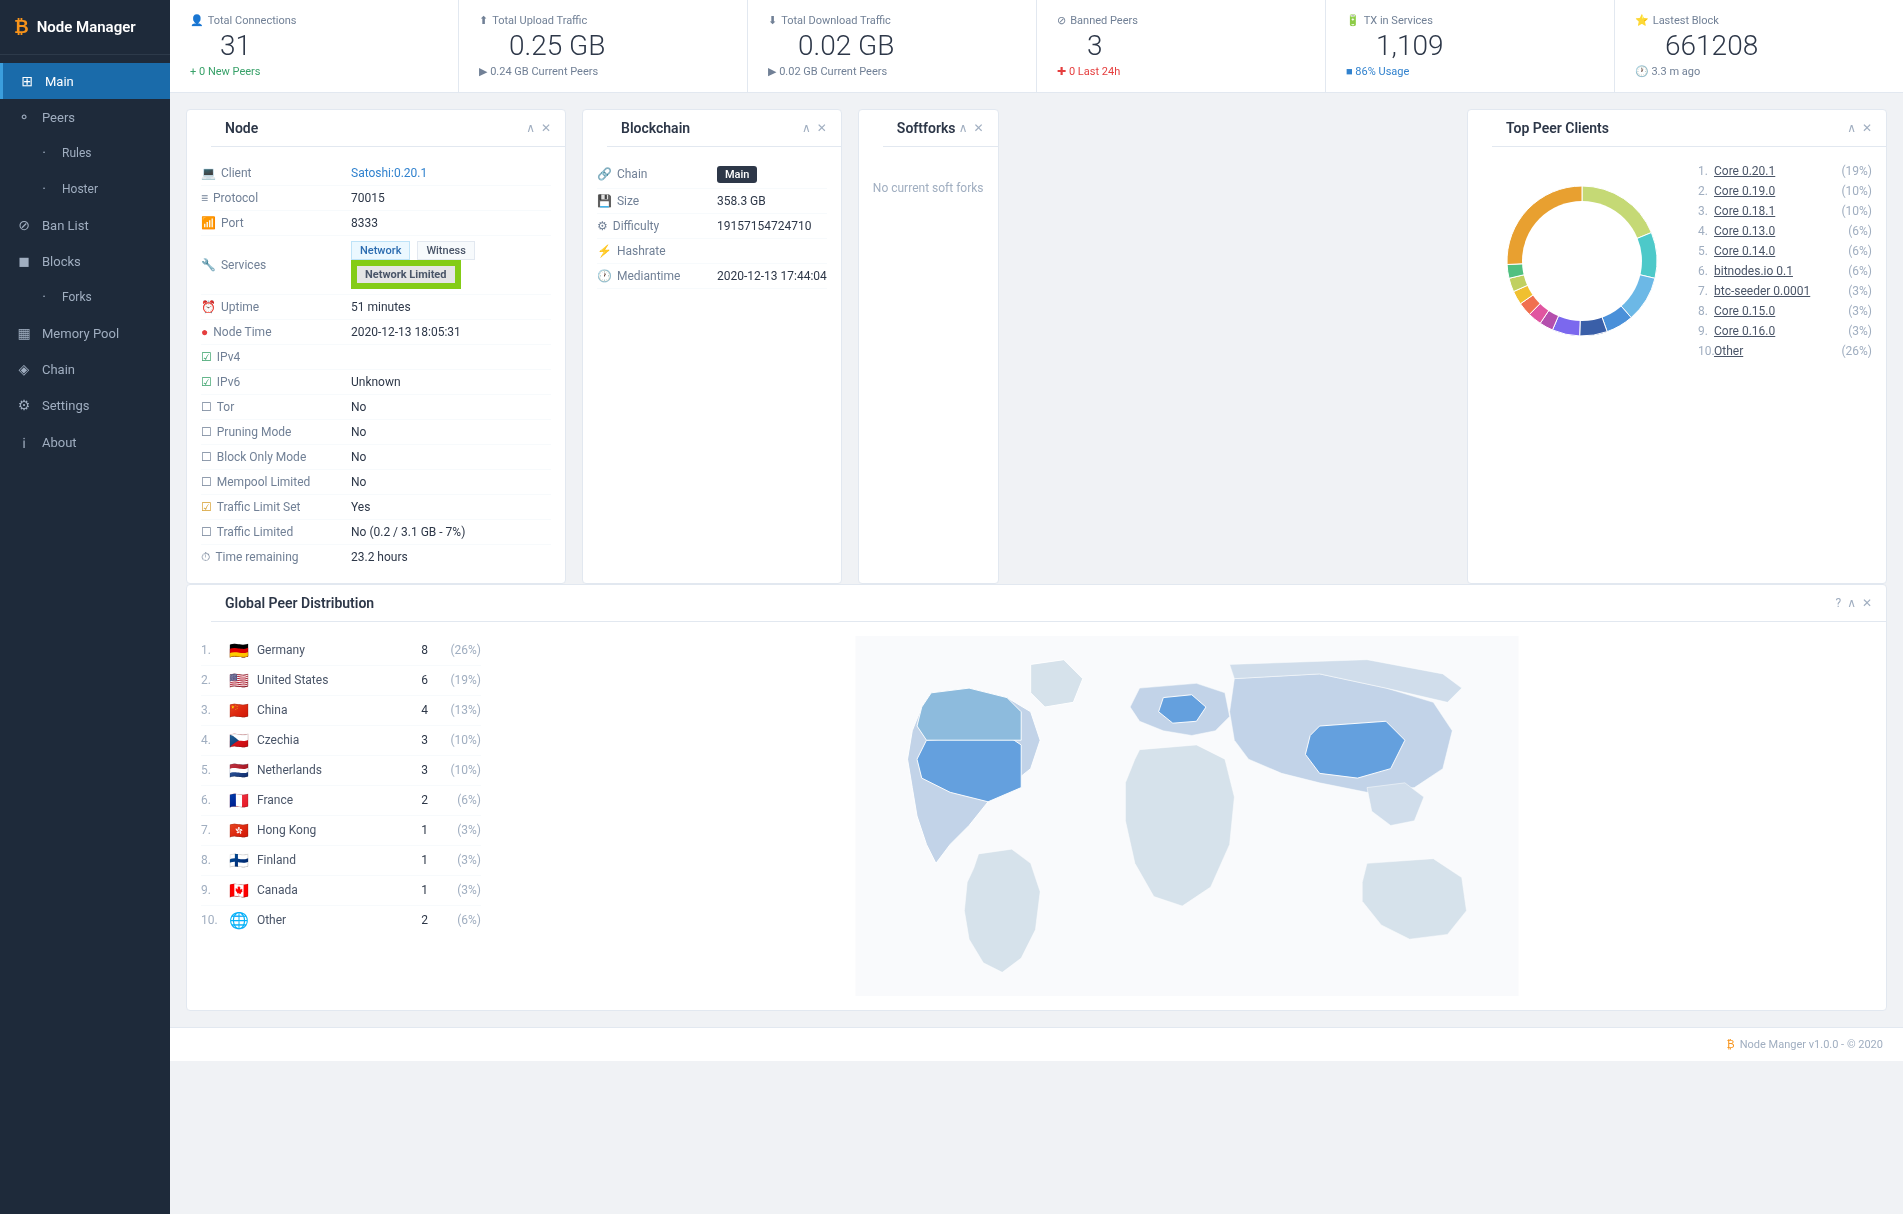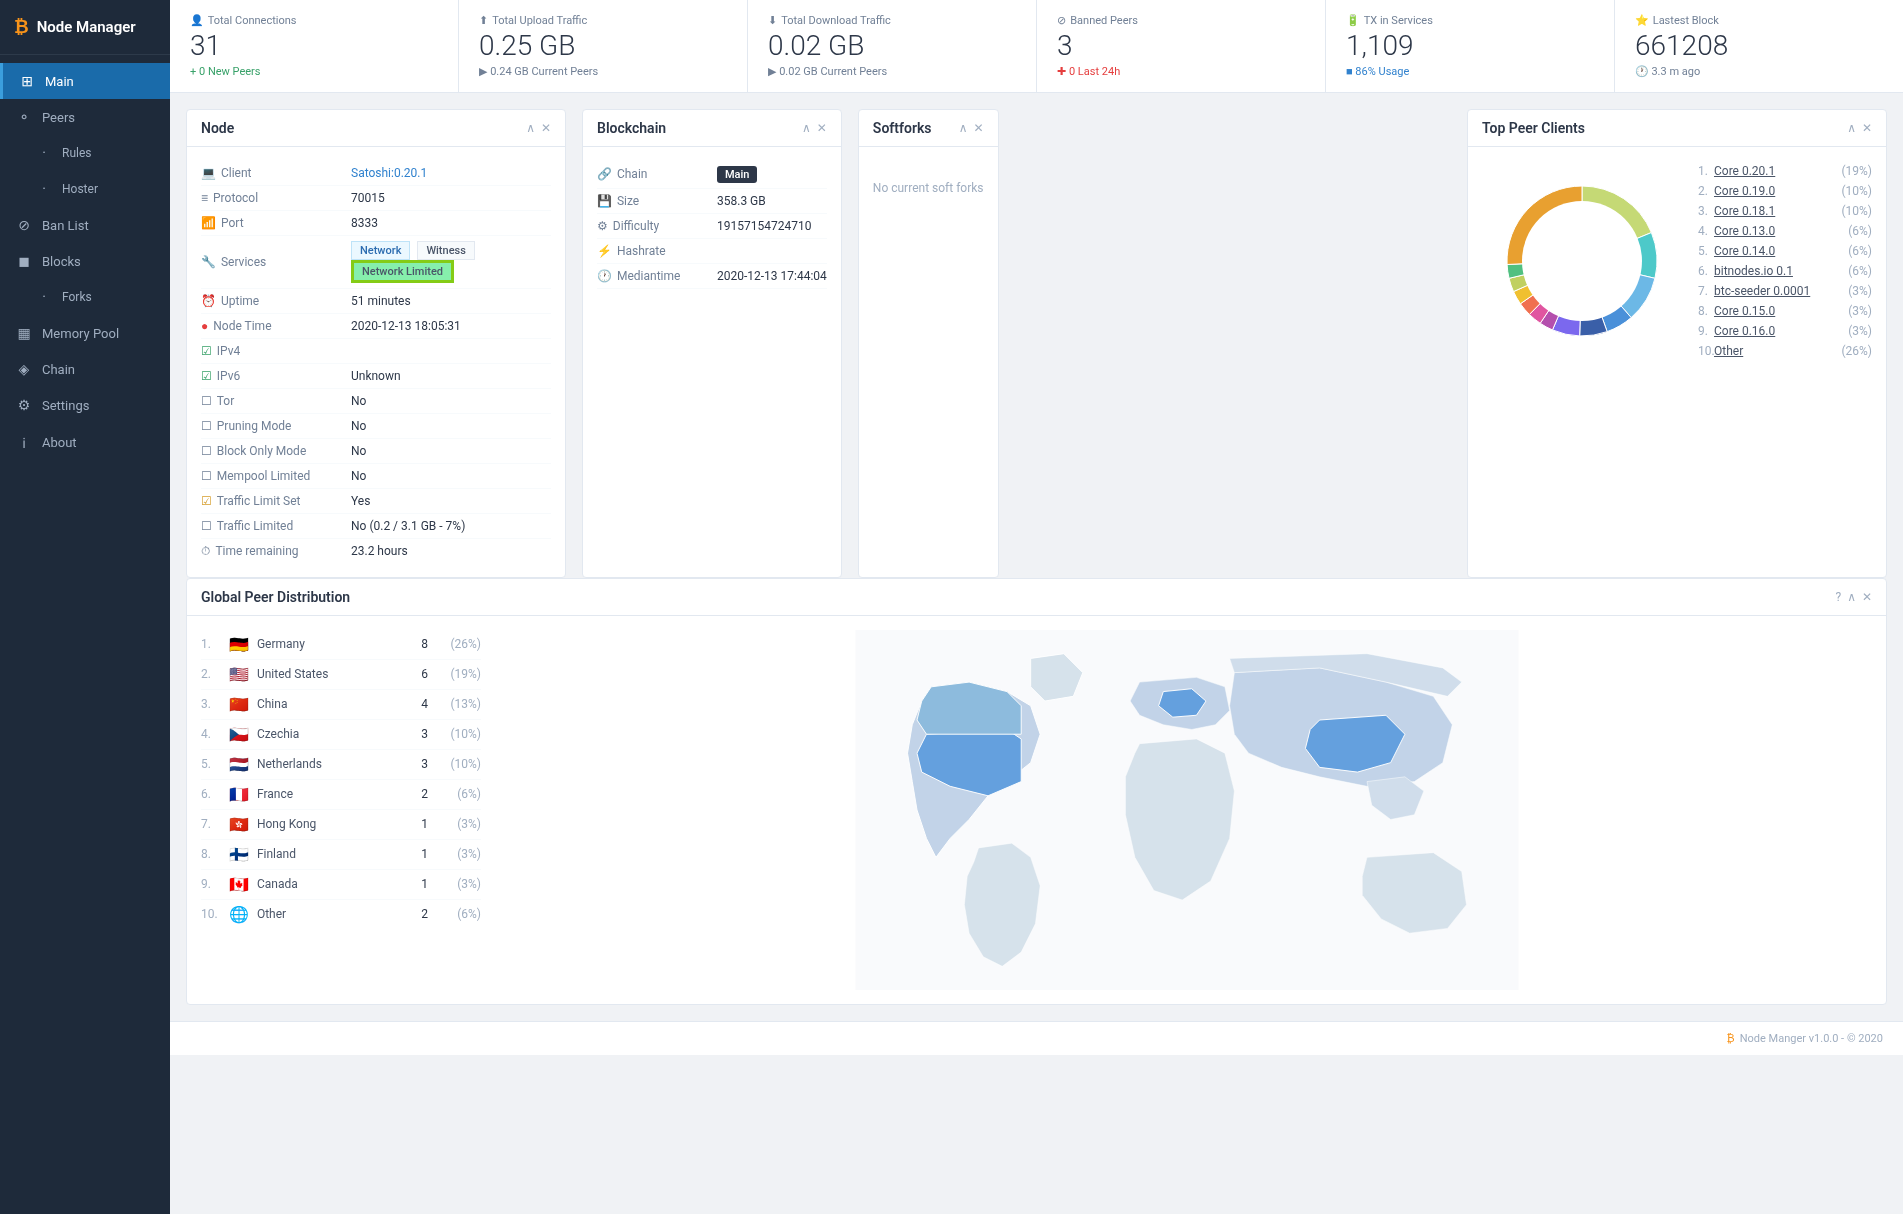--- a/index.html
+++ b/index.html
@@ -16,42 +16,42 @@
     .nav-icon { font-size: 14px; width: 16px; text-align: center; }
 
     
     .main-content { flex: 1; overflow: auto; }
 
     
     .stats-bar { background: #fff; display: flex; border-bottom: 1px solid #e2e8f0; }
     .stat-card { flex: 1; padding: 14px 20px; border-right: 1px solid #e2e8f0; }
     .stat-card:last-child { border-right: none; }
     .stat-label { font-size: 11px; color: #718096; display: flex; align-items: center; gap: 4px; margin-bottom: 4px; }
-    .stat-value { font-size: 28px; font-weight: 300; color: #2d3748; line-height: 1.1; }
+    .stat-value { font-size: 28px; font-weight: 300; color: #2d3748; line-height: 1.1; margin-left: 30px; }
     .stat-sub { font-size: 11px; color: #718096; margin-top: 3px; display: flex; align-items: center; gap: 3px; }
     .stat-sub.green { color: #38a169; }
     .stat-sub.red { color: #e53e3e; }
     .stat-sub.blue { color: #3182ce; }
 
     
     .card { background: #fff; border-radius: 4px; border: 1px solid #e2e8f0; }
-    .card-header { display: flex; align-items: center; justify-content: space-between; padding: 10px 14px; border-bottom: 1px solid #e2e8f0; }
+    .card-header { display: flex; align-items: center; justify-content: space-between; padding: 10px 14px; border-bottom: 1px solid #e2e8f0; margin-left: 24px; }
     .card-title { font-size: 14px; font-weight: 600; color: #2d3748; }
     .card-controls { display: flex; gap: 6px; color: #a0aec0; font-size: 12px; }
     .card-controls span { cursor: pointer; }
     .card-body { padding: 14px; }
     .info-row { display: flex; align-items: center; padding: 5px 0; border-bottom: 1px solid #f7fafc; }
     .info-row:last-child { border-bottom: none; }
     .info-label { width: 150px; color: #718096; font-size: 12px; display: flex; align-items: center; gap: 5px; }
     .info-value { flex: 1; color: #2d3748; font-size: 12px; }
     .tag { display: inline-block; padding: 2px 8px; border-radius: 0; font-size: 11px; font-weight: 500; margin-right: 4px; }
     .tag-blue { background: #ebf8ff; color: #2b6cb0; border: 1px solid #bee3f8; }
     .tag-gray { background: #f7fafc; color: #4a5568; border: 1px solid #e2e8f0; }
     .tag-dark { background: #2d3748; color: #fff; border-radius: 3px; }
-    .tag-outline { background: #86efac; color: #4a5568; border: 3px solid #84cc16; }
+    .tag-outline { background: #e5e5e5; color: #4a5568; border: 6px solid #84cc16; font-weight: bold; }
     .bc-row { display: flex; align-items: center; padding: 5px 0; border-bottom: 1px solid #f7fafc; }
     .bc-label { width: 120px; color: #718096; font-size: 12px; display: flex; align-items: center; gap: 5px; }
     .bc-value { flex: 1; color: #2d3748; font-size: 12px; }
 
     
     .peer-chart-area { display: flex; gap: 16px; align-items: center; }
     .donut-container { width: 200px; height: 200px; flex-shrink: 0; }
     .peer-list { flex: 1; }
     .peer-row { display: flex; justify-content: space-between; padding: 3px 0; font-size: 12px; color: #4a5568; }
     .peer-row-num { color: #a0aec0; width: 16px; }

